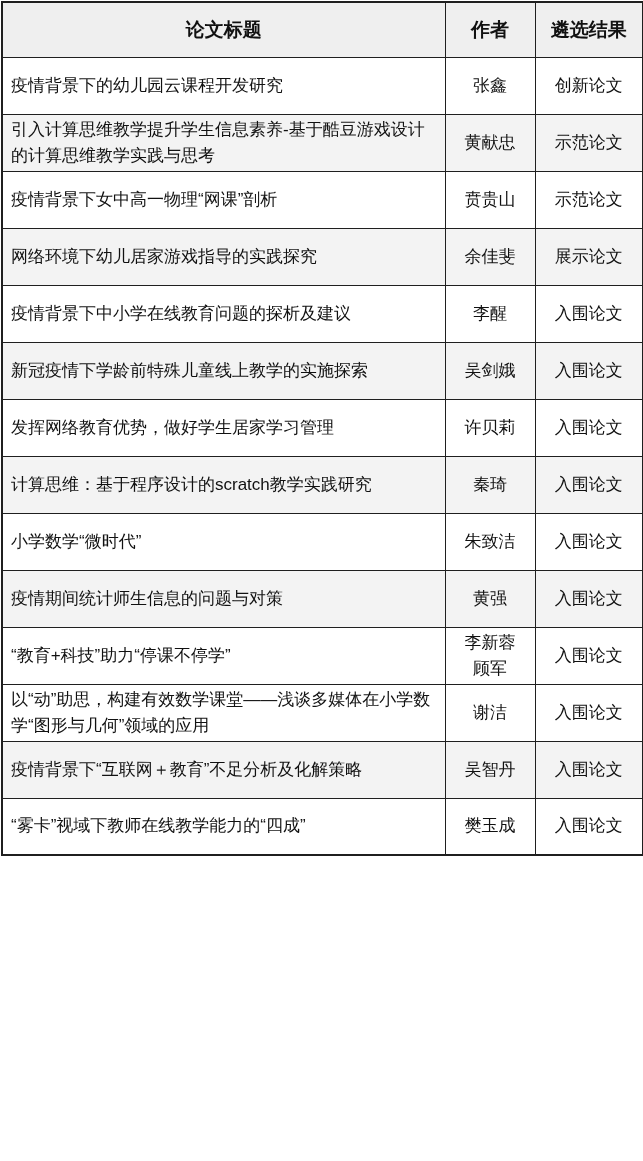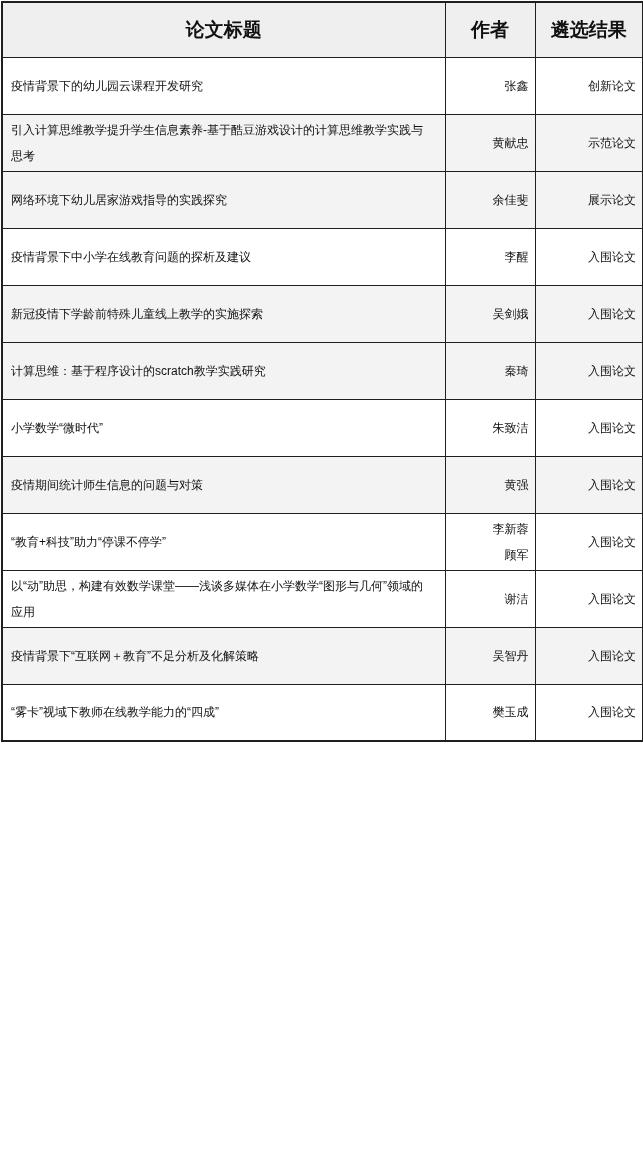--- a/index.html
+++ b/index.html
@@ -21,21 +21,21 @@
     border-collapse: collapse;
     table-layout: fixed;
     border: 2px solid #1f1f1f;
   }
   col.c-title  { width: 443px; }
   col.c-author { width: 90px; }
   col.c-result { width: 108px; }
   th, td {
     border: 1px solid #1f1f1f;
     box-sizing: border-box;
-    font-size: 12px;
+    font-size: 17px;
     line-height: 26px;
     vertical-align: middle;
     overflow: hidden;
   }
   thead th {
     height: 55px;
     background: #efefef;
     font-weight: bold;
     font-size: 19px;
     text-align: center;
@@ -46,21 +46,21 @@
     padding: 2px 6px;
     background: #ffffff;
   }
   tbody td.title-cell {
     text-align: left;
     padding-left: 8px;
     padding-right: 10px;
   }
   tbody td.author-cell,
   tbody td.result-cell {
-    text-align: right;
+    text-align: center;
     white-space: pre-line;
   }
   tbody tr.shaded td {
     background: #f3f3f3;
   }
 </style>
 </head>
 <body>
 
 <div class="page">
@@ -81,33 +81,43 @@
         <tr>
     <td class="title-cell">疫情背景下的幼儿园云课程开发研究</td>
     <td class="author-cell">张鑫</td>
     <td class="result-cell">创新论文</td>
   </tr>
         <tr class="shaded">
     <td class="title-cell">引入计算思维教学提升学生信息素养-基于酷豆游戏设计的计算思维教学实践与思考</td>
     <td class="author-cell">黄献忠</td>
     <td class="result-cell">示范论文</td>
   </tr>
+        <tr>
+    <td class="title-cell">疫情背景下女中高一物理“网课”剖析</td>
+    <td class="author-cell">贲贵山</td>
+    <td class="result-cell">示范论文</td>
+  </tr>
         <tr class="shaded">
     <td class="title-cell">网络环境下幼儿居家游戏指导的实践探究</td>
     <td class="author-cell">余佳斐</td>
     <td class="result-cell">展示论文</td>
   </tr>
         <tr>
     <td class="title-cell">疫情背景下中小学在线教育问题的探析及建议</td>
     <td class="author-cell">李醒</td>
     <td class="result-cell">入围论文</td>
   </tr>
         <tr class="shaded">
     <td class="title-cell">新冠疫情下学龄前特殊儿童线上教学的实施探索</td>
     <td class="author-cell">吴剑娥</td>
+    <td class="result-cell">入围论文</td>
+  </tr>
+        <tr>
+    <td class="title-cell">发挥网络教育优势，做好学生居家学习管理</td>
+    <td class="author-cell">许贝莉</td>
     <td class="result-cell">入围论文</td>
   </tr>
         <tr class="shaded">
     <td class="title-cell">计算思维：基于程序设计的scratch教学实践研究</td>
     <td class="author-cell">秦琦</td>
     <td class="result-cell">入围论文</td>
   </tr>
         <tr>
     <td class="title-cell">小学数学“微时代”</td>
     <td class="author-cell">朱致洁</td>

